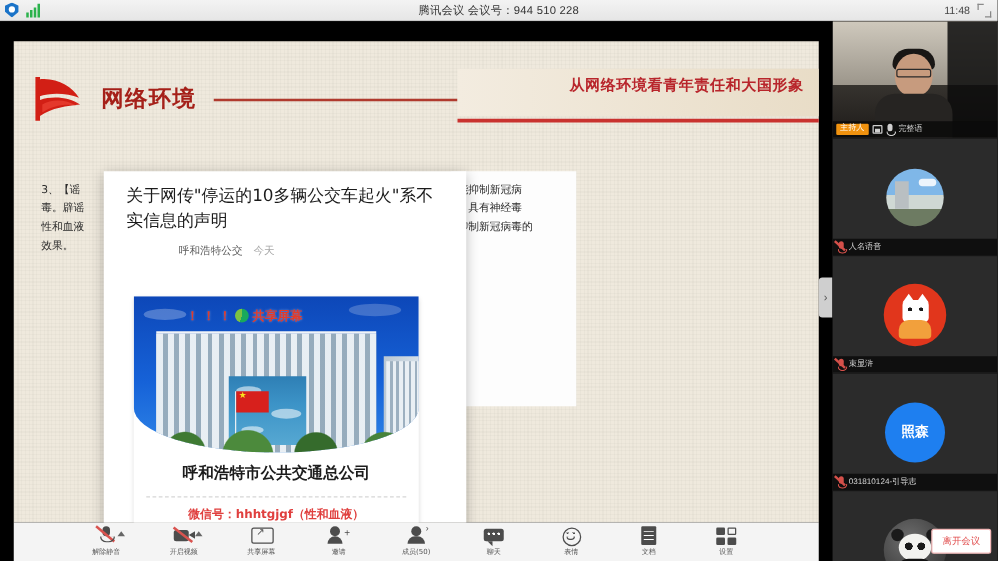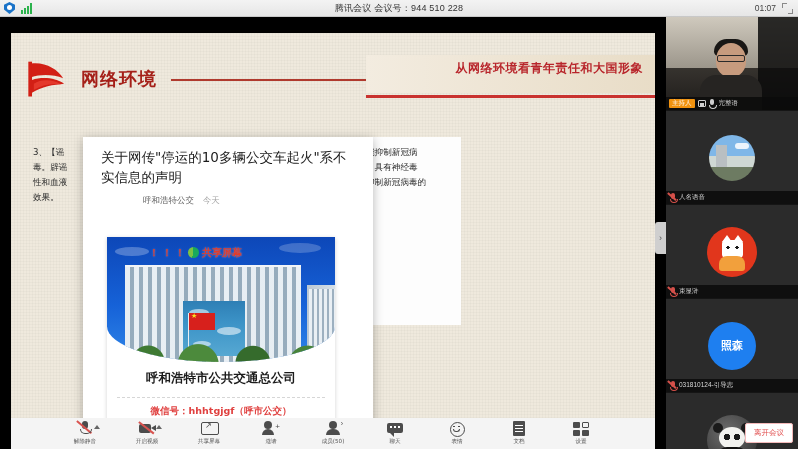--- a/index.html
+++ b/index.html
@@ -269,21 +269,21 @@
       <span id="signal">
           <i></i>
           <i></i>
           <i></i>
           <i></i>
         </span>
     </span>
   </div>
   <div id="tb-title">腾讯会议  会议号：944 510 228</div>
   <div id="tb-right">
-    <span>01:07</span>
+    <span>11:48</span>
     <span id="expand"></span>
   </div>
 </div>
 
 <div id="stage">
 
   <div id="share">
 
     <svg id="emblem" viewBox="0 0 60 52">
       <g fill="#d21f15">
@@ -345,21 +345,21 @@
             <span class="ch">！</span>
               <span class="ch">！</span>
               <span class="ch">！</span>
             <span id="logo-c"></span>
             <span class="ch">共享屏幕</span>
           </div>
           <div id="trees"></div>
         </div>
         <div id="img-caption">呼和浩特市公共交通总公司</div>
         <div id="dashline"></div>
-        <div id="wechat">微信号：hhhtgjgf（呼市公交）</div>
+        <div id="wechat">微信号：hhhtgjgf（性和血液）</div>
       </div>
     </div>
 
   </div>
 
   <div id="handle">›</div>
 
   <div id="rail">
 
     <div class="tile">

